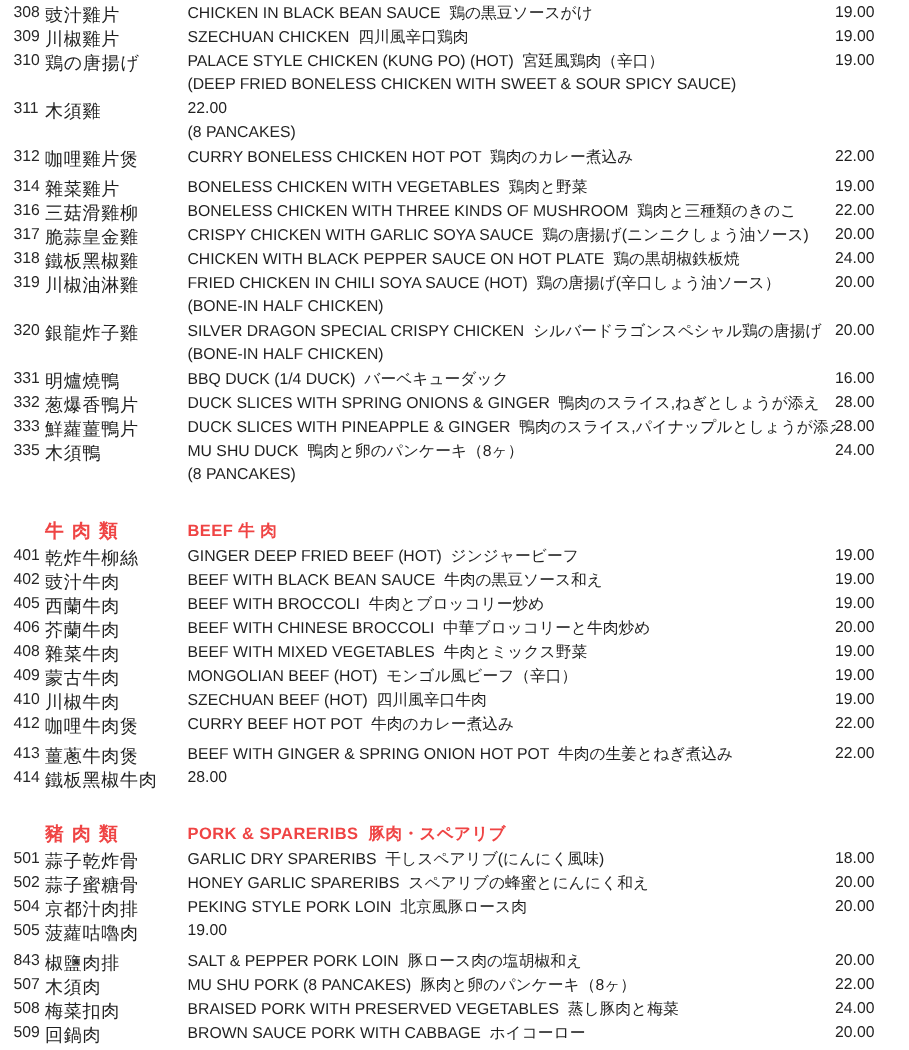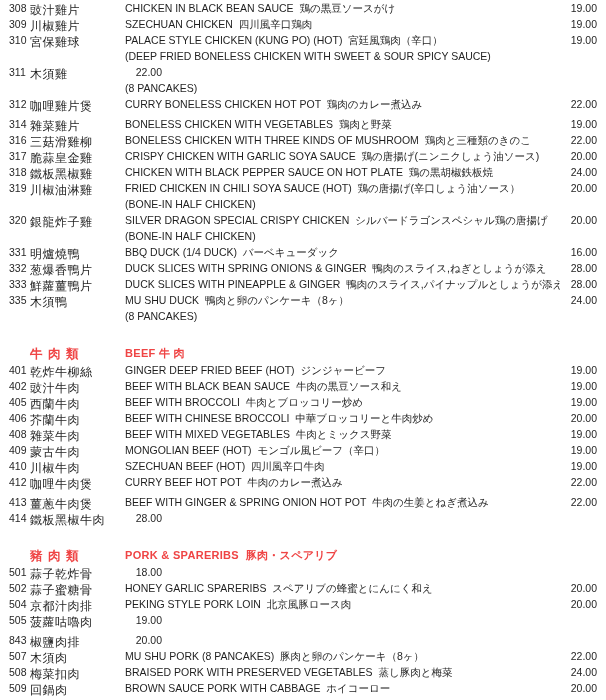--- a/index.html
+++ b/index.html
@@ -17,21 +17,21 @@
   }
   .zh {
     flex:0 0 95px; font-size:12px; letter-spacing:0.5px;
     white-space:nowrap;
   }
   .desc {
     flex:1 1 auto; font-size:10.5px;
     white-space:pre; overflow:hidden;
   }
   .price {
-    flex:0 0 46px; text-align:right; padding-right:9px;
+    flex:0 0 46px; text-align:right; padding-right:23px;
     font-size:10.5px; font-variant-numeric:tabular-nums;
   }
   .header-row { margin-top:20px; margin-bottom:2px; }
   .hdr { color:#ef4444; font-weight:bold; }
   .zh.hdr { font-size:12.5px; letter-spacing:1px; }
   .desc.hdr { font-size:11px; letter-spacing:0.3px; }
   .row.gap { margin-top:4px; }
   .note-row .desc { color:#242424; }
 </style>
 </head>
@@ -46,21 +46,21 @@
         <span class="price">19.00</span>
       </div>
       <div class="row item-row">
         <span class="num">309</span>
         <span class="zh">川椒雞片</span>
         <span class="desc">SZECHUAN CHICKEN  四川風辛口鶏肉</span>
         <span class="price">19.00</span>
       </div>
       <div class="row item-row">
         <span class="num">310</span>
-        <span class="zh">宮保雞球</span>
+        <span class="zh">鶏の唐揚げ</span>
         <span class="desc">PALACE STYLE CHICKEN (KUNG PO) (HOT)  宮廷風鶏肉（辛口）</span>
         <span class="price">19.00</span>
       </div>
       <div class="row note-row">
         <span class="num"></span>
         <span class="zh"></span>
         <span class="desc">(DEEP FRIED BONELESS CHICKEN WITH SWEET &amp; SOUR SPICY SAUCE)</span>
         <span class="price"></span>
       </div>
       <div class="row item-row">
@@ -227,20 +227,21 @@
     </div>
     <div class="section">
       <div class="row header-row">
         <span class="num"></span>
         <span class="zh hdr">豬 肉 類</span>
         <span class="desc hdr">PORK &amp; SPARERIBS  豚肉・スペアリブ</span>
       </div>
       <div class="row item-row">
         <span class="num">501</span>
         <span class="zh">蒜子乾炸骨</span>
+        <span class="desc">GARLIC DRY SPARERIBS  干しスペアリブ(にんにく風味)</span>
         <span class="price">18.00</span>
       </div>
       <div class="row item-row">
         <span class="num">502</span>
         <span class="zh">蒜子蜜糖骨</span>
         <span class="desc">HONEY GARLIC SPARERIBS  スペアリブの蜂蜜とにんにく和え</span>
         <span class="price">20.00</span>
       </div>
       <div class="row item-row">
         <span class="num">504</span>
@@ -249,20 +250,21 @@
         <span class="price">20.00</span>
       </div>
       <div class="row item-row">
         <span class="num">505</span>
         <span class="zh">菠蘿咕嚕肉</span>
         <span class="price">19.00</span>
       </div>
       <div class="row item-row gap">
         <span class="num">843</span>
         <span class="zh">椒鹽肉排</span>
+        <span class="desc">SALT &amp; PEPPER PORK LOIN  豚ロース肉の塩胡椒和え</span>
         <span class="price">20.00</span>
       </div>
       <div class="row item-row">
         <span class="num">507</span>
         <span class="zh">木須肉</span>
         <span class="desc">MU SHU PORK (8 PANCAKES)  豚肉と卵のパンケーキ（8ヶ）</span>
         <span class="price">22.00</span>
       </div>
       <div class="row item-row">
         <span class="num">508</span>

